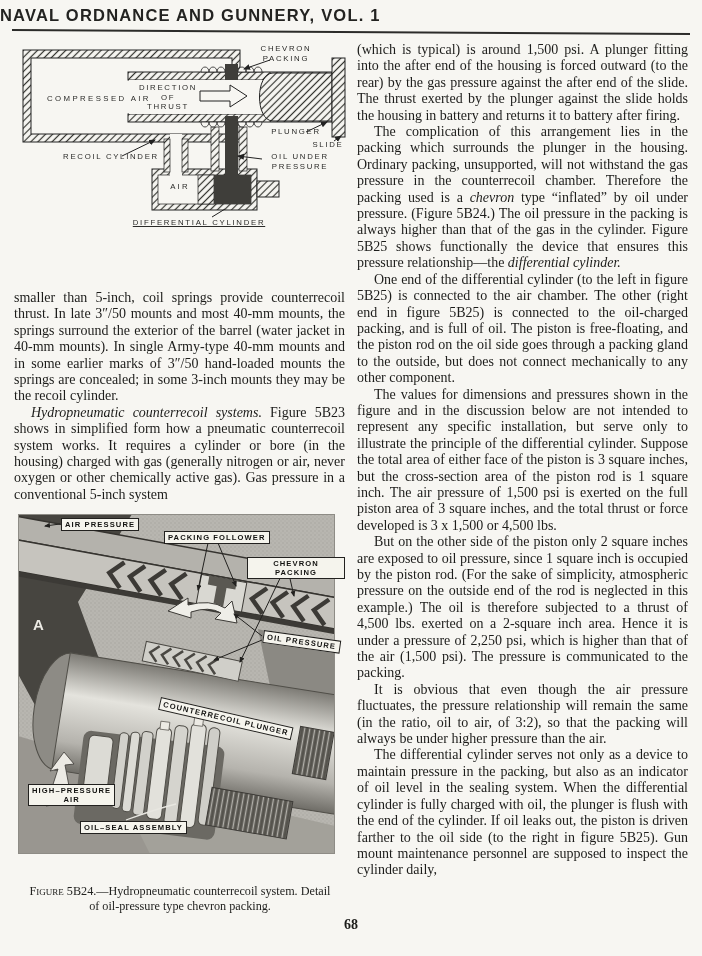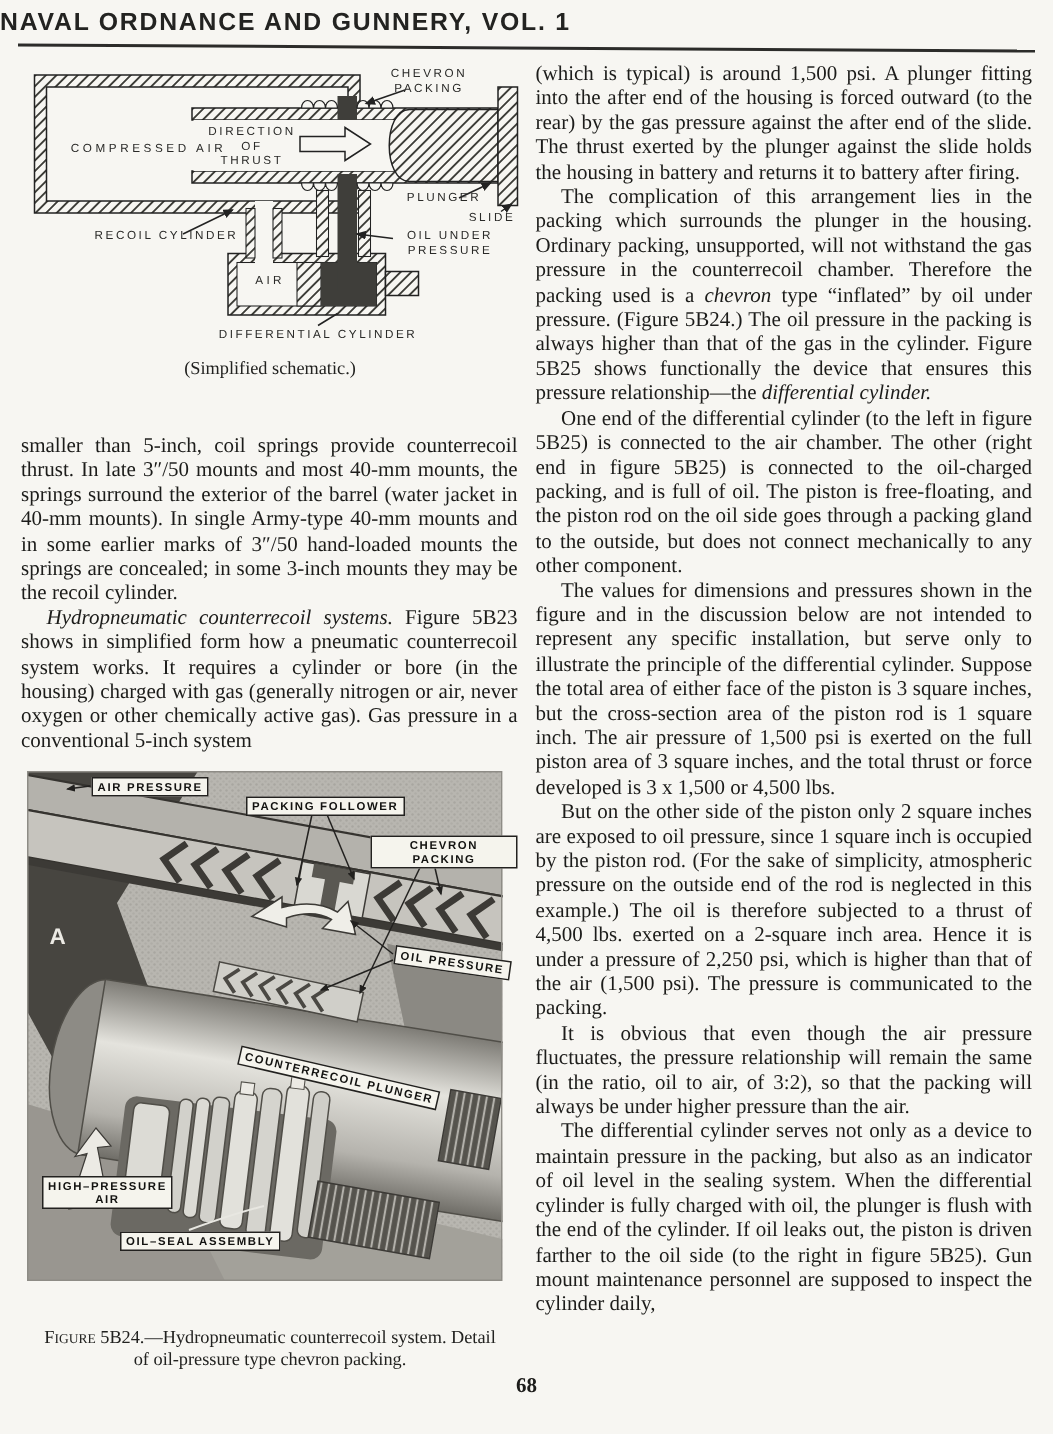--- a/index.html
+++ b/index.html
@@ -138,25 +138,24 @@
     <div class="dlabel" style="left:30px; top:52px; width:110px; letter-spacing:2.4px;">COMPRESSED AIR</div>
     <div class="dlabel" style="left:124px; top:41px; width:60px;">DIRECTION
 OF
 THRUST</div>
     <div class="dlabel" style="left:254px; top:85px; width:56px;">PLUNGER</div>
     <div class="dlabel" style="left:296px; top:98px; width:36px;">SLIDE</div>
     <div class="dlabel" style="left:20px; top:110px; width:110px;margin-left:22px;">RECOIL CYLINDER</div>
     <div class="dlabel" style="left:250px; top:110px; width:72px;">OIL UNDER
 PRESSURE</div>
     <div class="dlabel" style="left:150px; top:140px; width:32px; letter-spacing:2.2px;">AIR</div>
-    <div class="dlabel" style="left:128px; top:176px; width:140px;">DIFFERENTIAL CYLINDER</div>
+    <div class="dlabel" style="left:115px; top:176px; width:140px;text-decoration:underline;">DIFFERENTIAL CYLINDER</div>
   </div>
 
   <div class="caption" style="left:14px; top:238px;">
-    <div>(Simplified schematic.)</div>
   </div>
 
   <div class="text-col" style="left:14px; top:290px; width:331px;">
     <p><span>smaller than 5-inch, coil springs provide counterrecoil thrust.  In late 3″/50 mounts and most 40-mm mounts, the springs surround the exterior of the barrel (water jacket in 40-mm mounts).  In single Army-type 40-mm mounts and in some earlier marks of 3″/50 hand-loaded mounts the springs are concealed; in some 3-inch mounts they may be the recoil cylinder.</span></p>
     <p class="indent"><i>Hydropneumatic counterrecoil systems.</i><span>  Figure 5B23 shows in simplified form how a pneumatic counterrecoil system works.  It requires a cylinder or bore (in the housing) charged with gas (generally nitrogen or air, never oxygen or other chemically active gas).  Gas pressure in a conventional 5-inch system</span></p>
   </div>
 
   <div class="photo">
     <svg width="317" height="340" viewBox="0 0 317 340">
       <defs>

